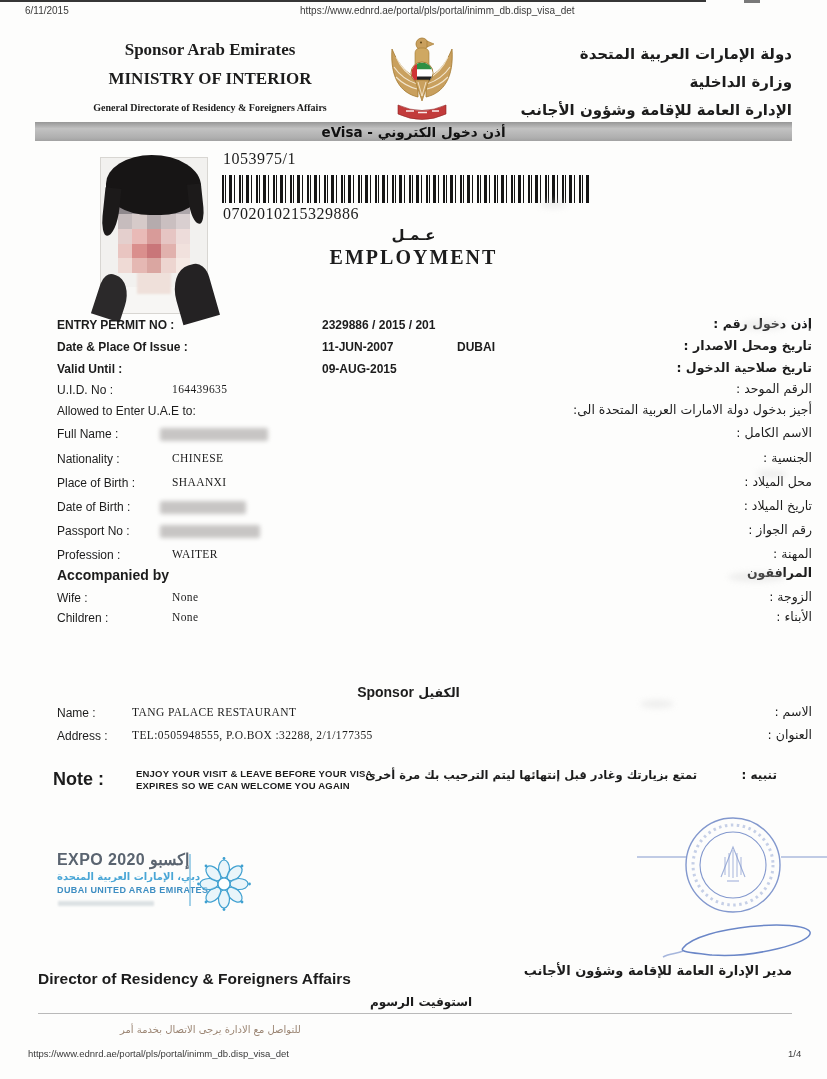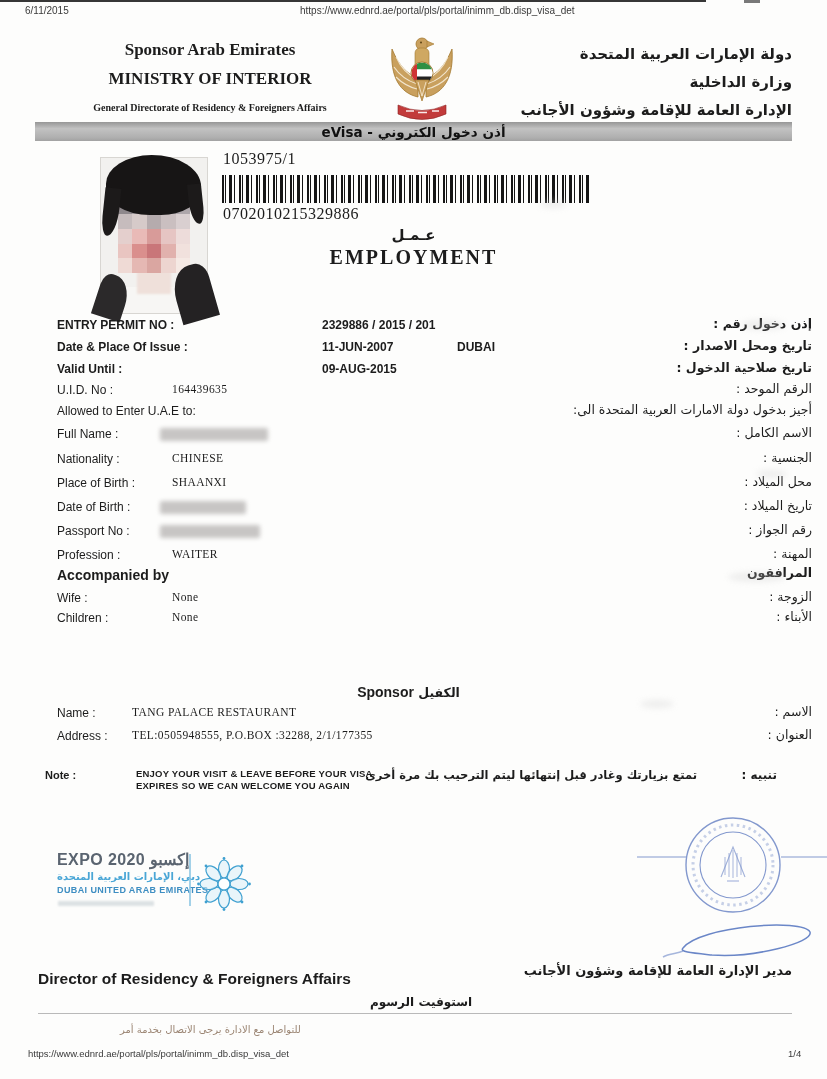--- a/index.html
+++ b/index.html
@@ -268,21 +268,21 @@
     <span class="val-sp">TANG PALACE RESTAURANT</span>
     <span class="arl ar">الاسم :</span>
   </div>
   <div class="frow" style="top:729px">
     <span class="lbl">Address :</span>
     <span class="val-sp">TEL:0505948555, P.O.BOX :32288, 2/1/177355</span>
     <span class="arl ar">العنوان :</span>
   </div>
 
   <div class="abs" style="left:45px;top:766px;width:752px;height:30px;">
-    <span class="b" style="position:absolute;left:0;top:3px;font-size:11px;">Note :</span>
+    <span class="b" style="position:absolute;left:8px;top:3px;font-size:18px;">Note :</span>
     <div class="note-en" style="position:absolute;left:65px;top:2px;width:270px;">
       <div>ENJOY YOUR VISIT &amp; LEAVE BEFORE YOUR VISA</div>
       <div>EXPIRES SO WE CAN WELCOME YOU AGAIN</div>
     </div>
     <span class="ar b" style="position:absolute;right:20px;top:2px;font-size:12px;">تنبيه :</span>
     <span class="ar b" style="position:absolute;right:100px;top:2px;font-size:11.5px;">تمتع بزيارتك وغادر قبل إنتهائها ليتم الترحيب بك مرة أخرى</span>
   </div>
 
   <div>
     <div class="abs expo-title" style="left:57px;top:850px;">EXPO 2020 إكسبو</div>

